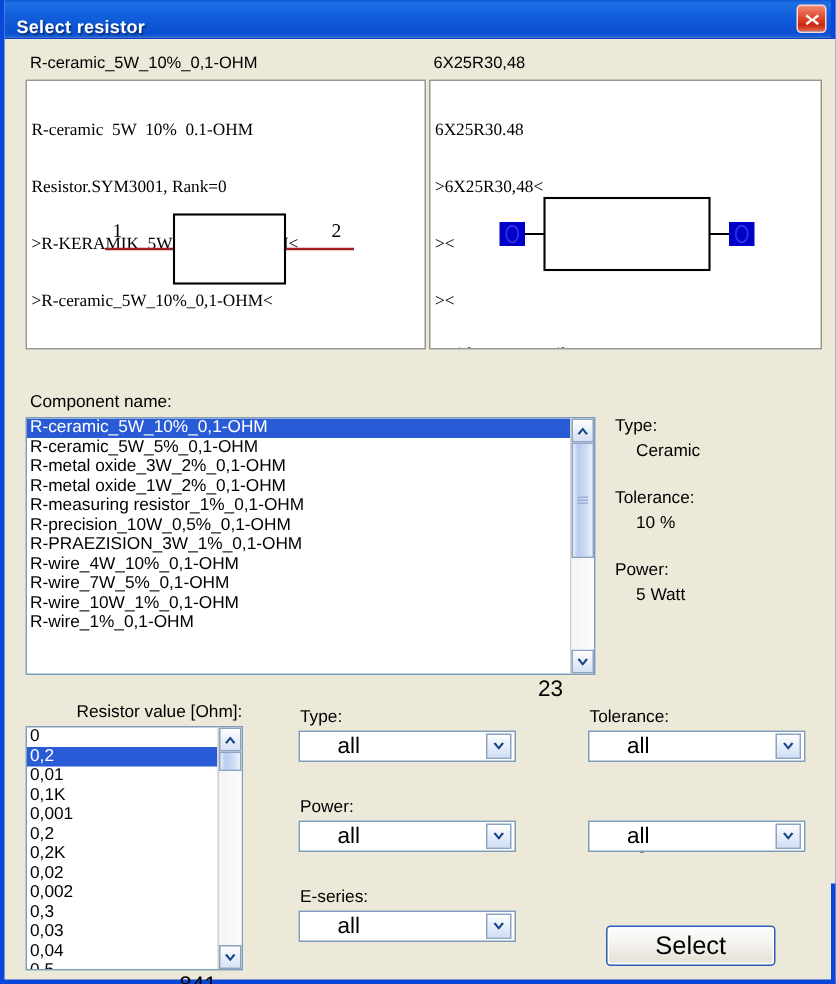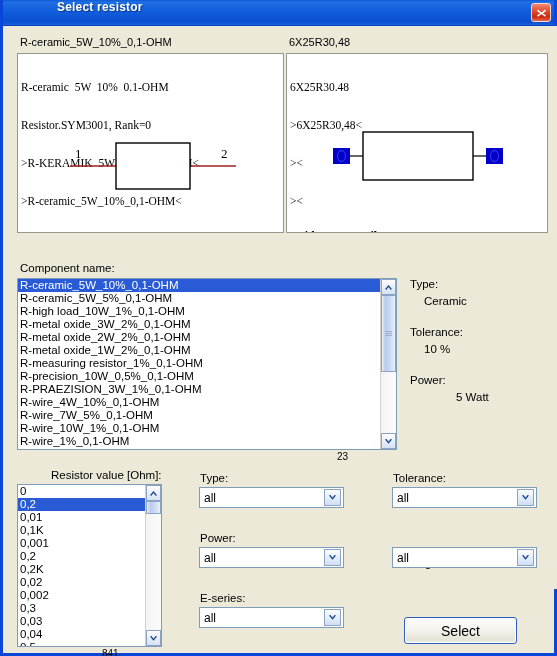--- a/index.html
+++ b/index.html
@@ -14,23 +14,22 @@
     border:3px solid #0a46d8;
     border-top:0;
     background:#ece9d8;
   }
   
   .titlebar{
     height:26px;width:551px;
     box-sizing:border-box;
     background:linear-gradient(to bottom,#0f58d6 0%,#1f6fe4 8%,#1260dd 40%,#0a4fd1 88%,#1b63d8 100%);
     border-bottom:1px solid #0a3cc0;
-    display:flex;align-items:flex-start;
+    display:flex;align-items:flex-end;
     position:relative;
-    padding-left:46px;
   }
   .title-text{
     color:#fff;font-size:12px;font-weight:bold;
     margin-left:8px;
     text-shadow:1px 1px 1px rgba(0,0,0,.45);
     letter-spacing:.2px;
   }
   .close-btn{
     position:absolute;right:3px;top:3px;
     width:20px;height:19px;
@@ -103,40 +102,40 @@
   .grip{width:7px;}
   .grip i{display:block;height:1px;background:#9bb0d0;margin:1px 0;}
   
   .combo{
     position:absolute;height:21px;
     background:#fff;border:1px solid #7f9db9;
     box-sizing:border-box;
     display:flex;align-items:center;
     cursor:pointer;
   }
-  .combo .val{flex:1;font-size:12px;padding-left:4px;color:#000;}
+  .combo .val{flex:1;font-size:15px;padding-left:4px;color:#000;margin-left:21px;}
   .combo .arrow{
     width:17px;height:17px;margin-right:2px;
     background:linear-gradient(to bottom,#fdfdfd,#cfdef5);
     border:1px solid #8ba4c4;
     box-sizing:border-box;
     display:flex;align-items:center;justify-content:center;
   }
   .fld-label{position:absolute;font-size:11.5px;color:#000;}
-  .count{position:absolute;font-size:10px;color:#000;text-align:left;}
+  .count{position:absolute;font-size:15px;color:#000;text-align:center;}
   .info-label{position:absolute;font-size:11.5px;color:#000;}
   .info-val{position:absolute;font-size:11.5px;color:#000;}
   
   .btn{
     position:absolute;
     box-sizing:border-box;
     background:linear-gradient(to bottom,#fdfdfd 0%,#f4f3ee 45%,#e6e3d7 88%,#efeee7 100%);
     border:1px solid #2f5fbe;
     border-radius:3px;
-    font-size:14px;color:#000;
+    font-size:17px;color:#000;
     display:flex;align-items:center;justify-content:center;
     cursor:pointer;
     box-shadow:inset 0 0 0 1px #fff;
   }
   
   svg{overflow:visible;}
 </style>
 </head>
 <body>
 
@@ -189,23 +188,21 @@
         <rect x="76" y="78" width="110" height="48" fill="#ffffff" stroke="#000000" stroke-width="1.4"></rect>
       </svg>
       <div class="mono-serif" style="position:absolute;left:3px;top:176px;font-size:12px;font-weight:bold;">Grid=1200,00mil</div>
     </div>
 
     <div class="fld-label" style="left:14px;top:236px;">Component name:</div>
     <div class="listbox" style="left:11px;top:252px;width:380px;height:172px;">
       <div class="list-inner">
         <div class="list-item sel">R-ceramic_5W_10%_0,1-OHM</div>
         <div class="list-item">R-ceramic_5W_5%_0,1-OHM</div>
-        <div class="list-item">R-high load_10W_1%_0,1-OHM</div>
         <div class="list-item">R-metal oxide_3W_2%_0,1-OHM</div>
-        <div class="list-item">R-metal oxide_2W_2%_0,1-OHM</div>
         <div class="list-item">R-metal oxide_1W_2%_0,1-OHM</div>
         <div class="list-item">R-measuring resistor_1%_0,1-OHM</div>
         <div class="list-item">R-precision_10W_0,5%_0,1-OHM</div>
         <div class="list-item">R-PRAEZISION_3W_1%_0,1-OHM</div>
         <div class="list-item">R-wire_4W_10%_0,1-OHM</div>
         <div class="list-item">R-wire_7W_5%_0,1-OHM</div>
         <div class="list-item">R-wire_10W_1%_0,1-OHM</div>
         <div class="list-item">R-wire_1%_0,1-OHM</div>
       </div>
       <div class="vscroll">
@@ -230,21 +227,21 @@
         </div>
       </div>
     </div>
     <div class="count" style="left:331px;top:425px;width:60px;">23</div>
 
     <div class="info-label" style="left:404px;top:252px;">Type:</div>
     <div class="info-val" style="left:418px;top:269px;text-align:center;">Ceramic</div>
     <div class="info-label" style="left:404px;top:300px;">Tolerance:</div>
     <div class="info-val" style="left:418px;top:317px;">10 %</div>
     <div class="info-label" style="left:404px;top:348px;">Power:</div>
-    <div class="info-val" style="left:418px;top:365px;margin-left:32px;">5 Watt</div>
+    <div class="info-val" style="left:418px;top:365px;">5 Watt</div>
 
     <div class="fld-label" style="left:45px;top:443px;">Resistor value [Ohm]:</div>
     <div class="listbox" style="left:11px;top:458px;width:145px;height:163px;">
       <div class="list-inner">
         <div class="list-item">0</div>
         <div class="list-item sel">0,2</div>
         <div class="list-item">0,01</div>
         <div class="list-item">0,1K</div>
         <div class="list-item">0,001</div>
         <div class="list-item">0,2</div>

